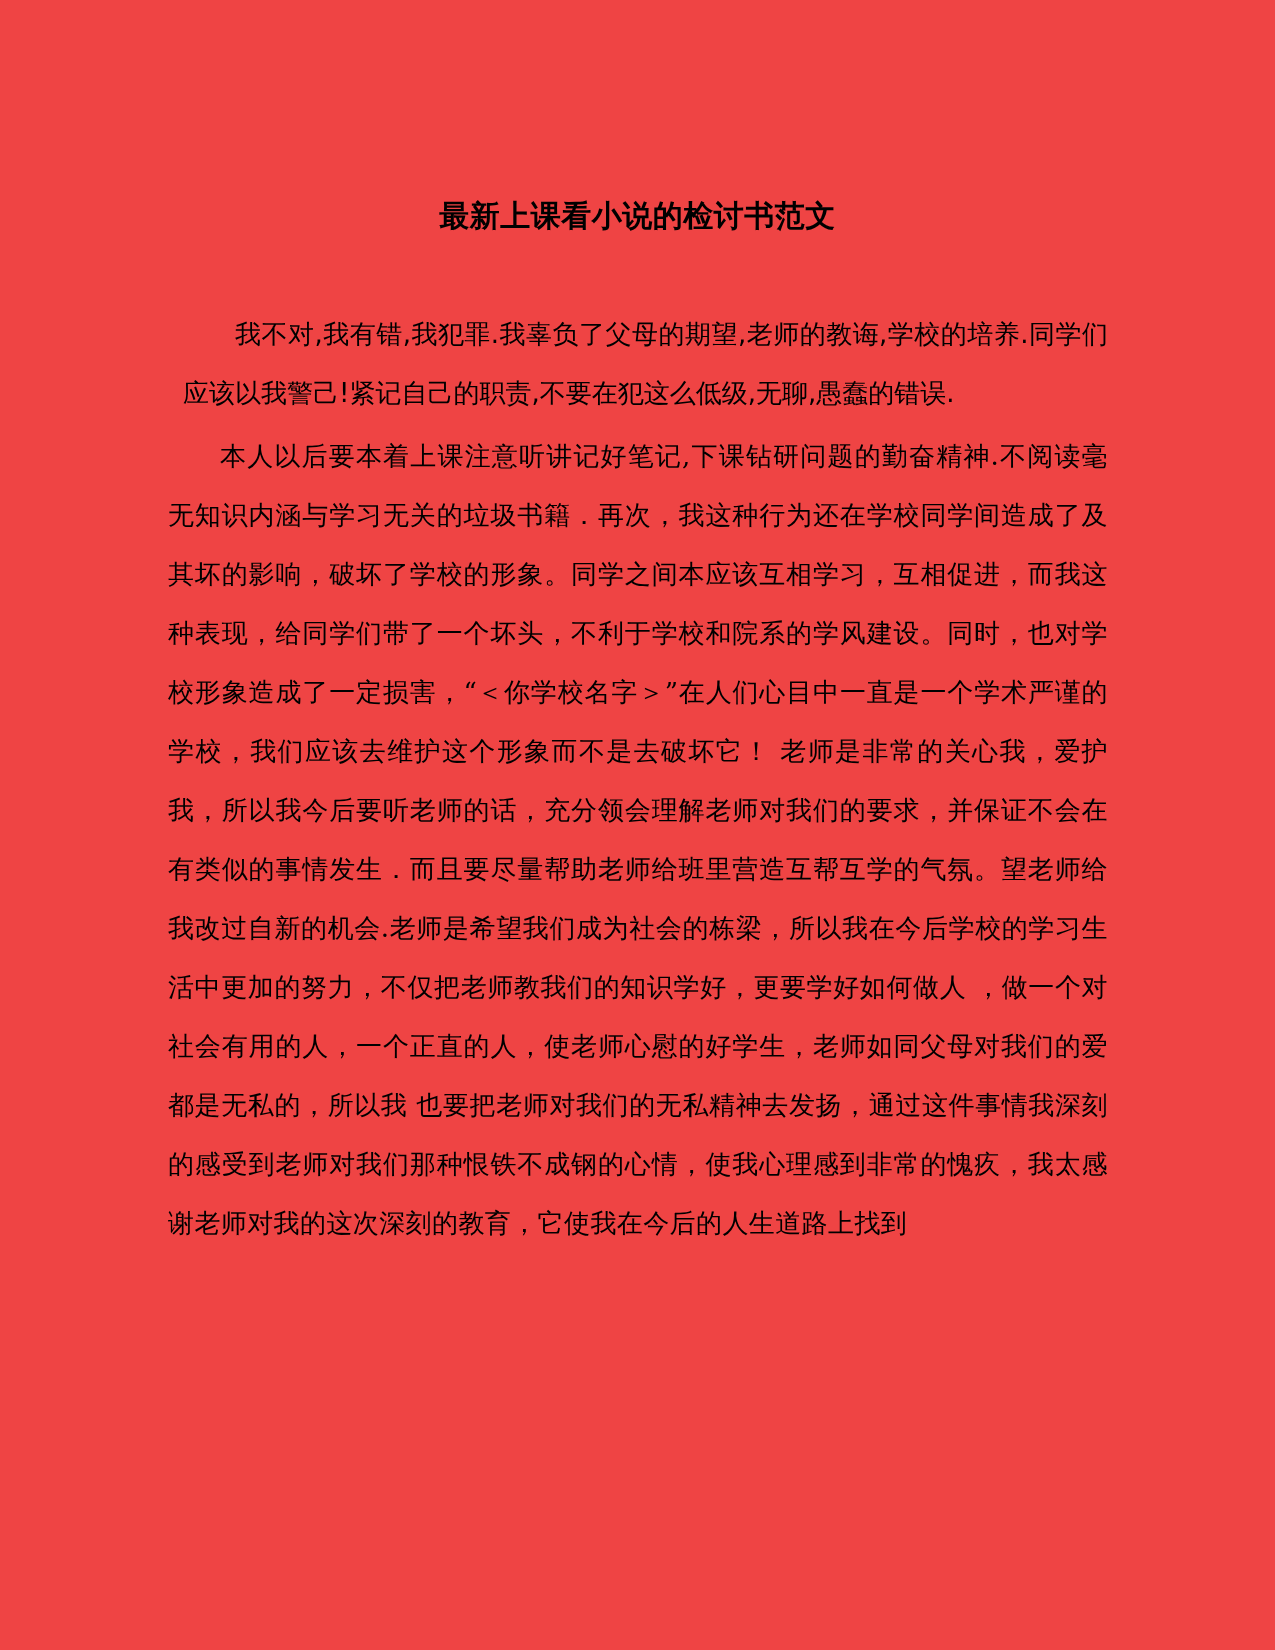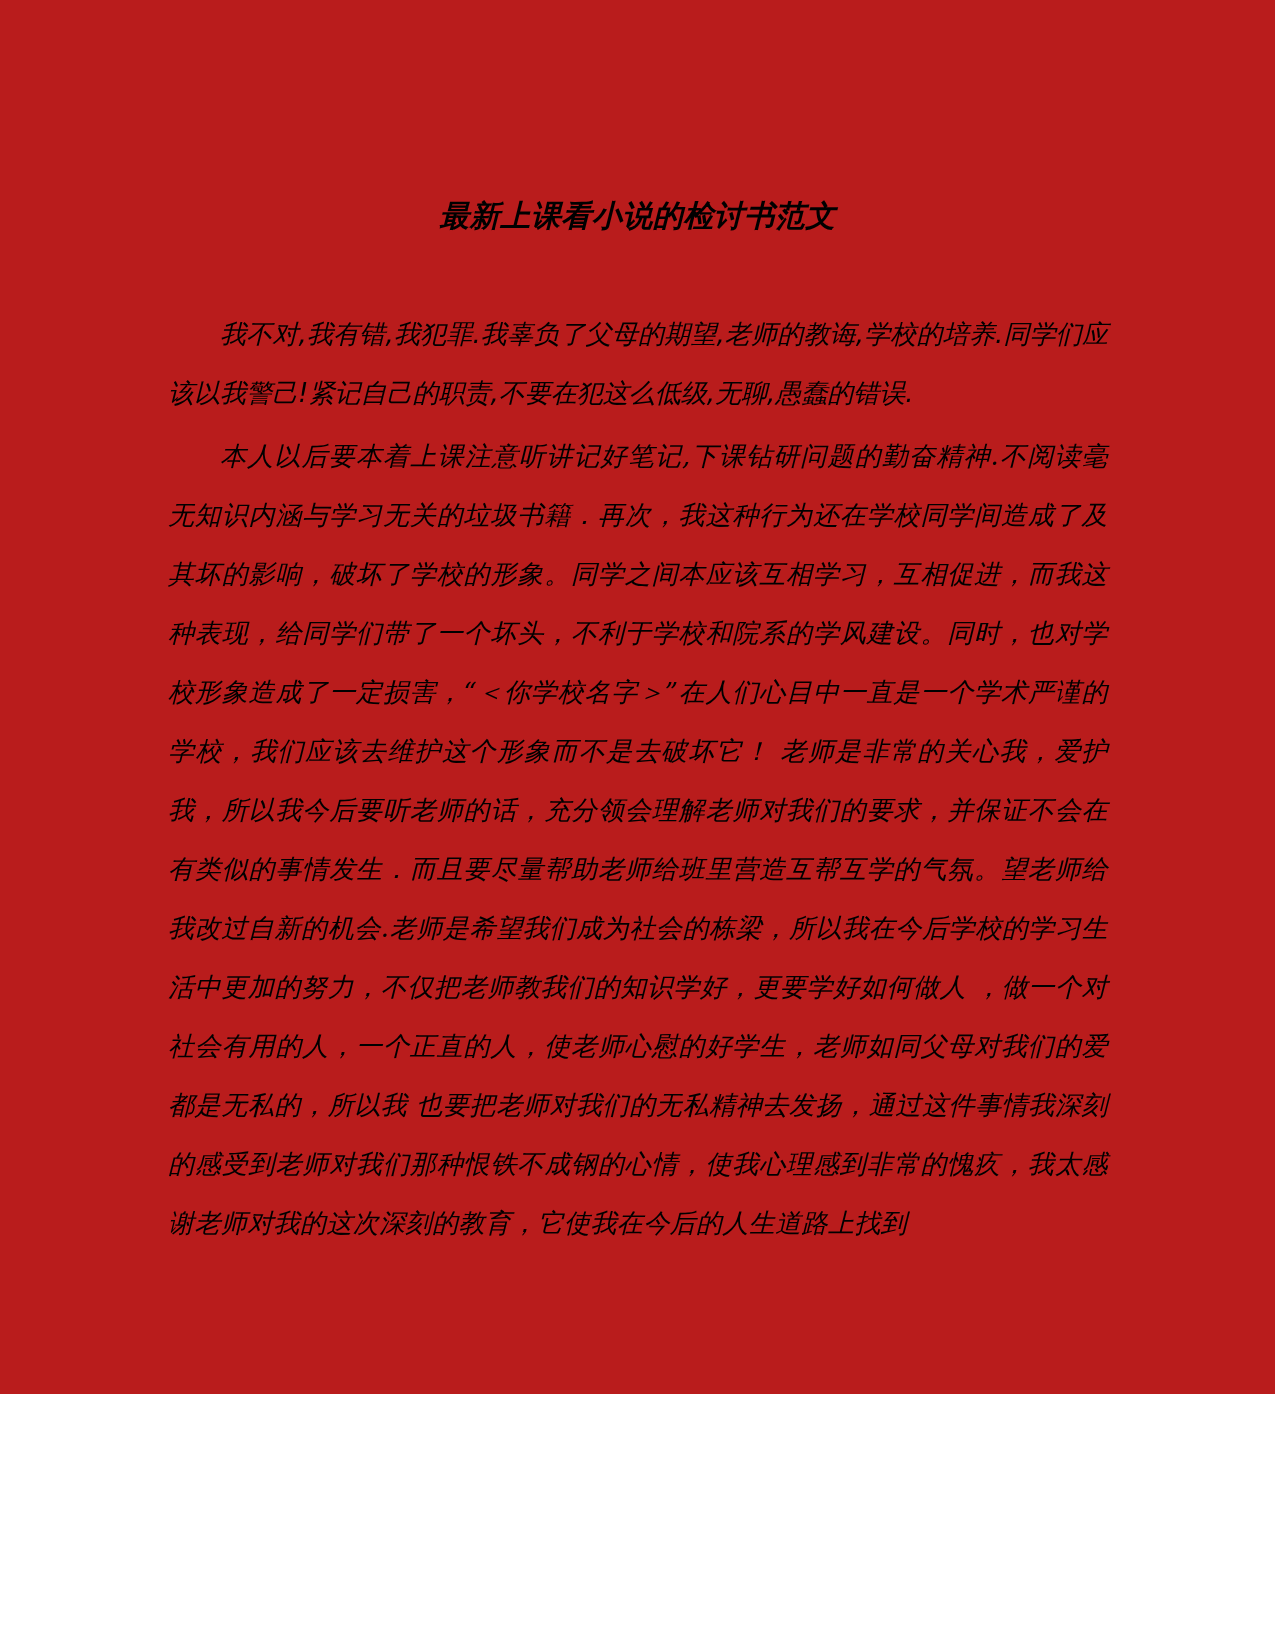--- a/index.html
+++ b/index.html
@@ -10,25 +10,24 @@
   body {
     width: 1275px;
     height: 1650px;
     font-family: "DejaVu Sans", "Liberation Sans", sans-serif;
     color: #000000;
     overflow: hidden;
   }
   .page {
     position: relative;
     width: 1275px;
-    height: 1394px;
+    height: 1650px;
     box-sizing: border-box;
     padding: 0;
-    background: #b91c1c;
-    font-style: italic;
+    background: #ef4444;
   }
   .doc-title {
     margin: 0;
     padding: 0;
     position: absolute;
     top: 196px;
     left: 0;
     width: 1275px;
     text-align: center;
     font-size: 30px;
@@ -50,20 +49,21 @@
     text-justify: inter-ideograph;
     text-indent: 2em;
     font-family: "DejaVu Sans", "Liberation Sans", sans-serif;
   }
   .para.p2 {
     font-family: "DejaVu Serif", "Liberation Serif", serif;
     letter-spacing: 0.4px;
   }
   .para.p1 {
     letter-spacing: 0px;
+    margin-left: 15px;
   }
 </style>
 </head>
 <body>
 
 <div class="page">
 
   <h1 class="doc-title">最新上课看小说的检讨书范文</h1>
 
   <div class="body-block">

